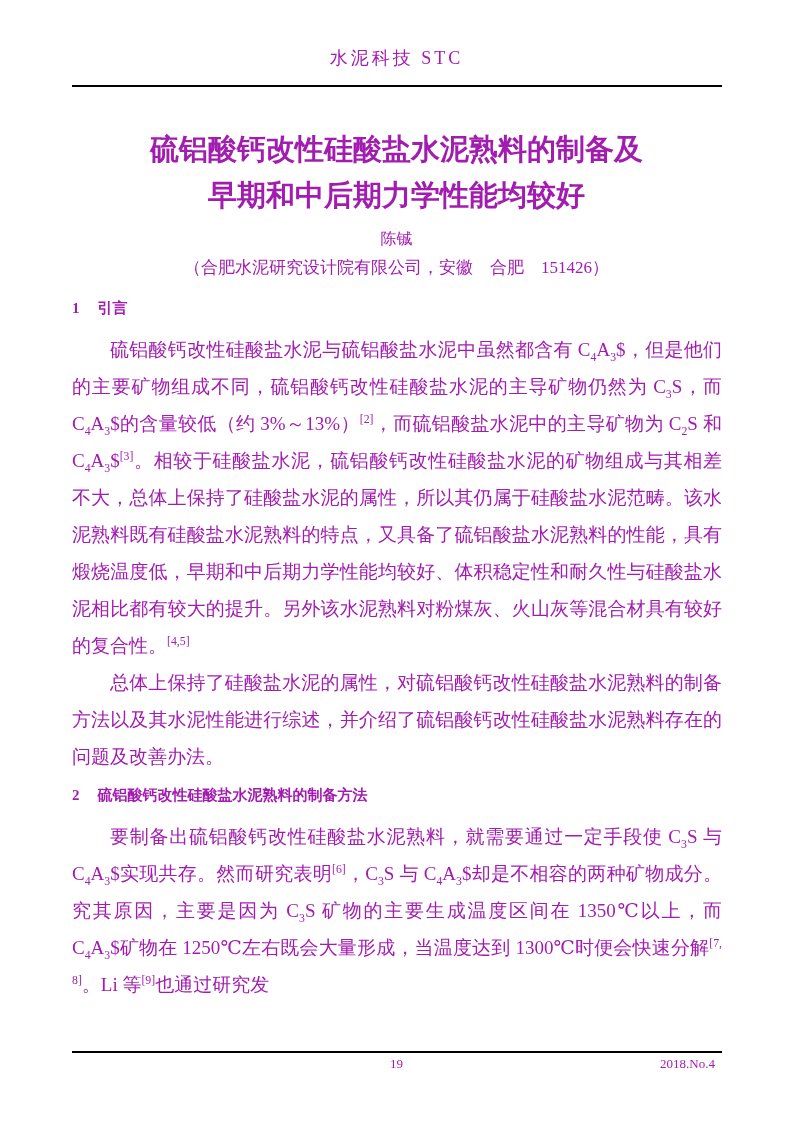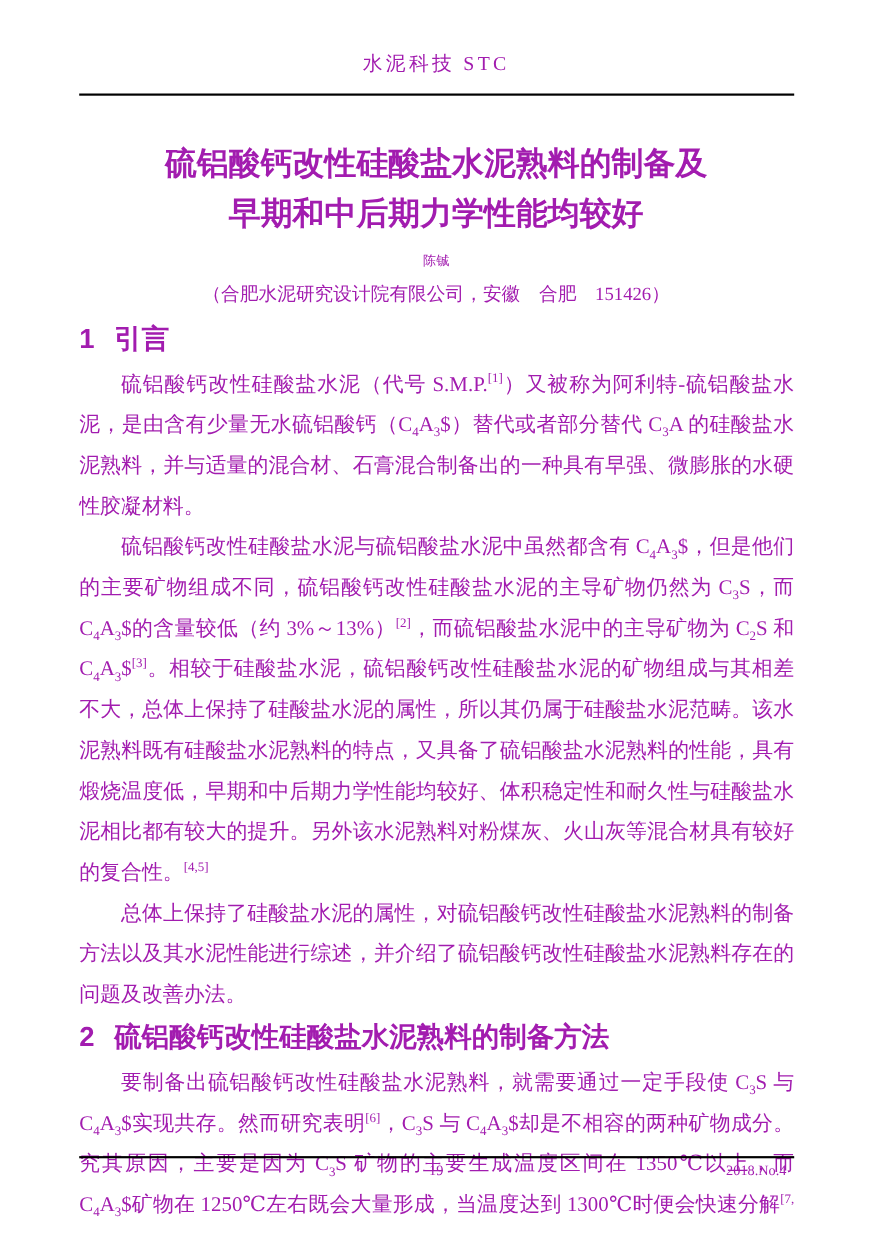--- a/index.html
+++ b/index.html
@@ -32,38 +32,38 @@
     text-align: center;
     font-size: 29px;
     font-weight: bold;
     line-height: 46px;
     font-family: Liberation Serif, serif;
   }
   .author {
     position: absolute;
     top: 229px; left: 0; width: 100%;
     text-align: center;
-    font-size: 12px;
+    font-size: 16px;
   }
   .affiliation {
     position: absolute;
     top: 256px; left: 0; width: 100%;
     text-align: center;
     font-size: 17px;
   }
   .content {
     position: absolute;
     top: 296px; left: 72px; width: 650px;
   }
   .sec-heading {
     margin: 8px 0 10px 0;
-    font-size: 25px;
+    font-size: 15px;
     font-weight: bold;
     line-height: 25px;
-    font-family: Liberation Sans, sans-serif;
+    font-family: Liberation Serif, serif;
   }
   .sec-heading:first-child { margin-top: 0; }
   .sec-num { margin-right: 18px; }
   .content p {
     margin: 0;
     font-size: 19px;
     line-height: 37px;
     text-align: justify;
     text-indent: 38px;
   }
@@ -100,21 +100,20 @@
   </div>
 
   <div class="author">陈铖</div>
 
   <div class="affiliation">（合肥水泥研究设计院有限公司，安徽　合肥　151426）</div>
 
   <div class="content">
 
     <h2 class="sec-heading"><span class="sec-num">1</span><span>引言</span></h2>
 
-    <p>硫铝酸钙改性硅酸盐水泥（代号 S.M.P.<sup>[1]</sup>）又被称为阿利特-硫铝酸盐水泥，是由含有少量无水硫铝酸钙（C<sub>4</sub>A<sub>3</sub>$）替代或者部分替代 C<sub>3</sub>A 的硅酸盐水泥熟料，并与适量的混合材、石膏混合制备出的一种具有早强、微膨胀的水硬性胶凝材料。</p>
     <p>硫铝酸钙改性硅酸盐水泥与硫铝酸盐水泥中虽然都含有 C<sub>4</sub>A<sub>3</sub>$，但是他们的主要矿物组成不同，硫铝酸钙改性硅酸盐水泥的主导矿物仍然为 C<sub>3</sub>S，而 C<sub>4</sub>A<sub>3</sub>$的含量较低（约 3%～13%）<sup>[2]</sup>，而硫铝酸盐水泥中的主导矿物为 C<sub>2</sub>S 和 C<sub>4</sub>A<sub>3</sub>$<sup>[3]</sup>。相较于硅酸盐水泥，硫铝酸钙改性硅酸盐水泥的矿物组成与其相差不大，总体上保持了硅酸盐水泥的属性，所以其仍属于硅酸盐水泥范畴。该水泥熟料既有硅酸盐水泥熟料的特点，又具备了硫铝酸盐水泥熟料的性能，具有煅烧温度低，早期和中后期力学性能均较好、体积稳定性和耐久性与硅酸盐水泥相比都有较大的提升。另外该水泥熟料对粉煤灰、火山灰等混合材具有较好的复合性。<sup>[4,5]</sup></p>
     <p>总体上保持了硅酸盐水泥的属性，对硫铝酸钙改性硅酸盐水泥熟料的制备方法以及其水泥性能进行综述，并介绍了硫铝酸钙改性硅酸盐水泥熟料存在的问题及改善办法。</p>
 
     <h2 class="sec-heading"><span class="sec-num">2</span><span>硫铝酸钙改性硅酸盐水泥熟料的制备方法</span></h2>
 
     <p>要制备出硫铝酸钙改性硅酸盐水泥熟料，就需要通过一定手段使 C<sub>3</sub>S 与 C<sub>4</sub>A<sub>3</sub>$实现共存。然而研究表明<sup>[6]</sup>，C<sub>3</sub>S 与 C<sub>4</sub>A<sub>3</sub>$却是不相容的两种矿物成分。究其原因，主要是因为 C<sub>3</sub>S 矿物的主要生成温度区间在 1350℃以上，而 C<sub>4</sub>A<sub>3</sub>$矿物在 1250℃左右既会大量形成，当温度达到 1300℃时便会快速分解<sup>[7, 8]</sup>。Li 等<sup>[9]</sup>也通过研究发</p>
 
   </div>
 
   <div class="footer-rule"></div>

